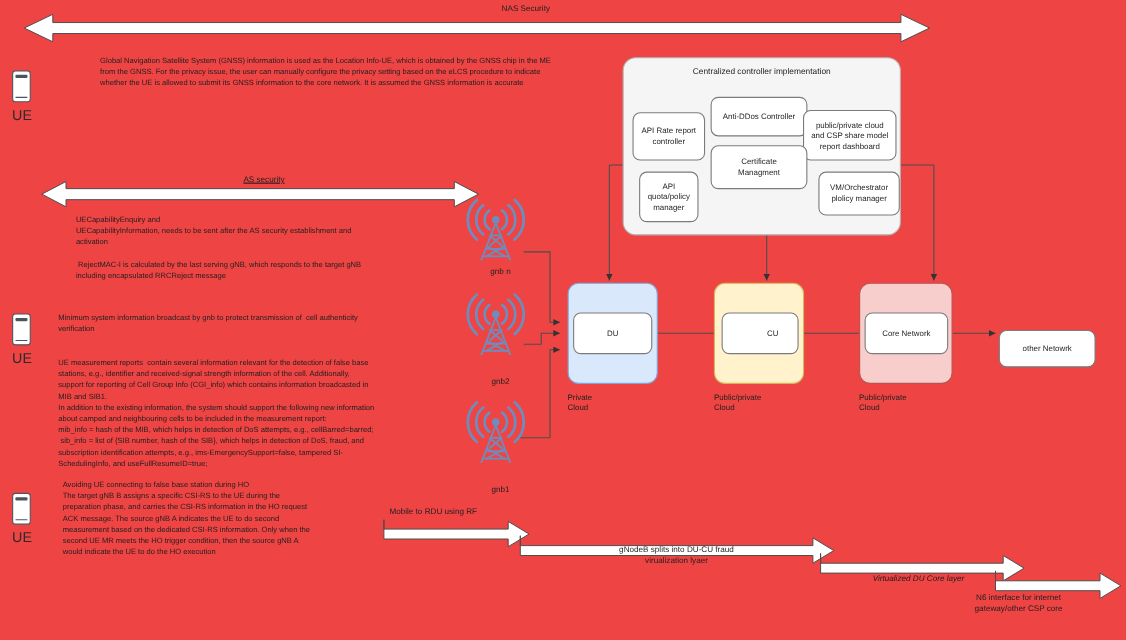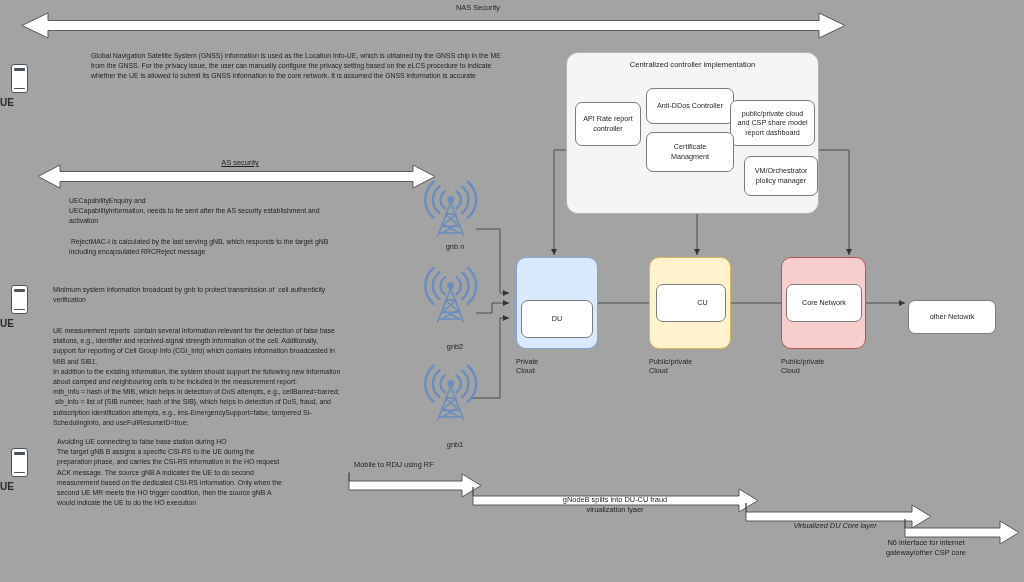--- a/index.html
+++ b/index.html
@@ -9,21 +9,21 @@
     background: #ffffff;
   }
   body {
     font-family: "Liberation Sans", sans-serif;
     color: #1a1a1a;
   }
   #canvas {
     position: relative;
     width: 1024px;
     height: 582px;
-    background: #a3a3a3;
+    background: #ef4444;
     overflow: hidden;
   }
 
   
   .txt {
     position: absolute;
     font-size: 6.9px;
     line-height: 10.2px;
     color: #1f1f1f;
     white-space: pre-wrap;
@@ -59,25 +59,24 @@
   .ue-icon::after {
     content: "";
     position: absolute;
     left: 1.6px; right: 1.6px; bottom: 2.6px;
     height: 1.4px;
     background: #4d545e;
     border-radius: 1px;
   }
   .ue-label {
     position: absolute;
-    font-size: 10px;
+    font-size: 13px;
     color: #2b2b2b;
-    text-align: left;
+    text-align: center;
     width: 40px;
-    font-weight: bold;
   }
 
   
   .rbox {
     position: absolute;
     box-sizing: border-box;
     border: 1px solid #7b7b7b;
     border-radius: 7px;
     background: #ffffff;
     display: flex;
@@ -320,26 +319,29 @@
 
   <div class="rbox" style="left:646px; top:88px; width:88px; height:36px;">Anti-DDos Controller</div>
 
   <div class="rbox" style="left:730px; top:100px; width:85px; height:46px;">public/private cloud
 and CSP share model
 report dashboard</div>
 
   <div class="rbox" style="left:646px; top:132px; width:88px; height:40px;">Certificate
 Managment</div>
 
+  <div class="rbox" style="left:581px; top:156px; width:54px; height:46px;">API
+quota/policy
+manager</div>
 
   <div class="rbox" style="left:744px; top:156px; width:74px; height:40px;">VM/Orchestrator
 plolicy manager</div>
 
   <div class="cloudwrap" style="left:516px; top:257px; width:82px; height:92px; background:#dae8fc; border-color:#7ea6d9;"></div>
-  <div class="rbox" style="left:521px; top:284px; width:72px; height:38px;margin-top:16px;">DU</div>
+  <div class="rbox" style="left:521px; top:284px; width:72px; height:38px;">DU</div>
   <div class="cloud-caption" style="left:516px; top:357px; width:82px;">Private
 Cloud</div>
 
   <div class="cloudwrap" style="left:649px; top:257px; width:82px; height:92px; background:#fff2cc; border-color:#d6b656;"></div>
   <div class="rbox" style="left:656px; top:284px; width:70px; height:38px;padding-left:25px;">CU</div>
   <div class="cloud-caption" style="left:649px; top:357px; width:82px;">Public/private
 Cloud</div>
 
   <div class="cloudwrap" style="left:781px; top:257px; width:85px; height:92px; background:#f8cecc; border-color:#b85450;"></div>
   <div class="rbox" style="left:786px; top:284px; width:76px; height:38px;">Core Network</div>

